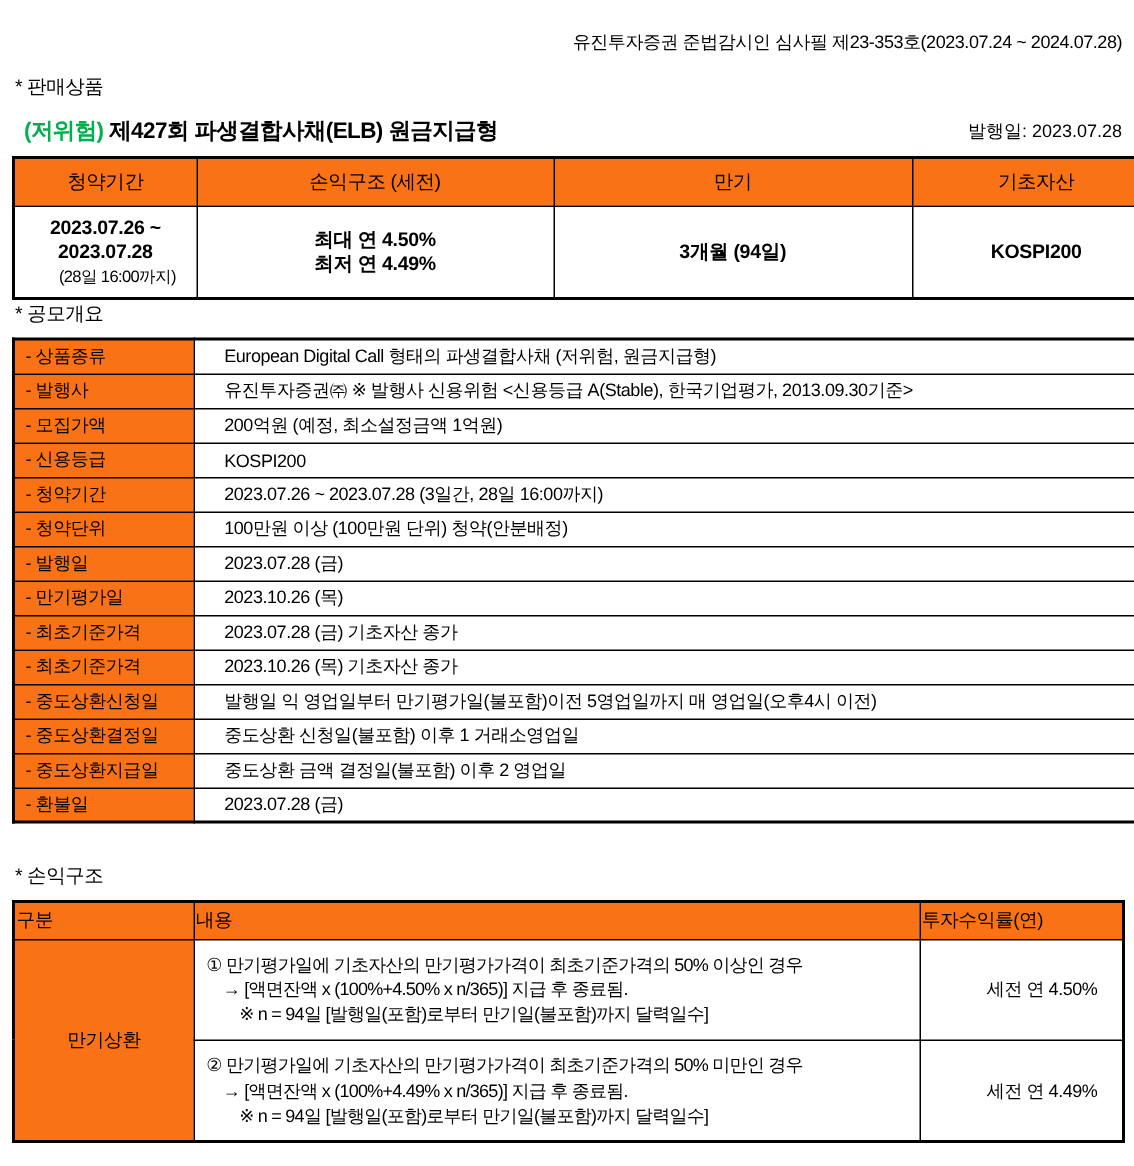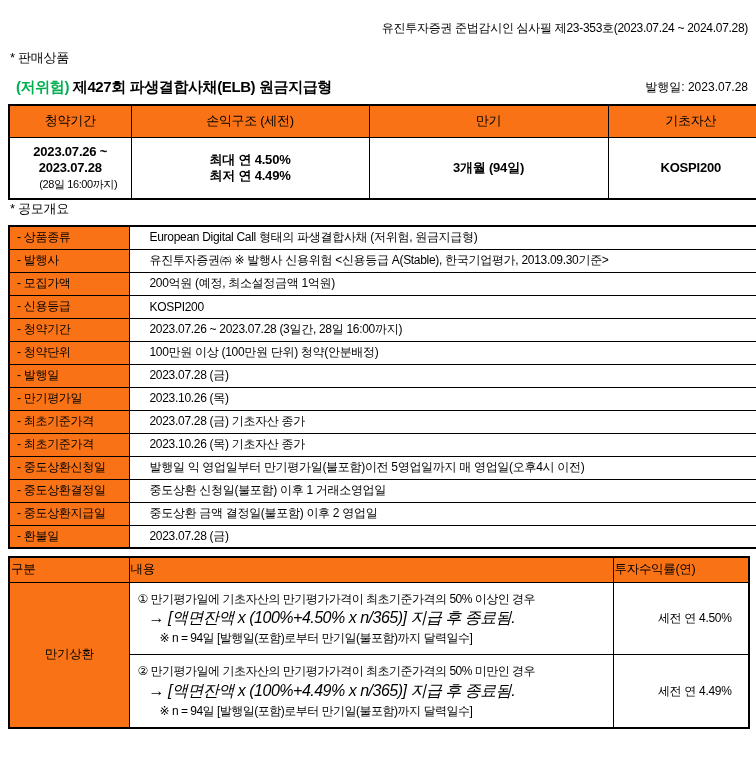--- a/index.html
+++ b/index.html
@@ -62,21 +62,21 @@
 
   
   .t-payoff { width: 740px; margin-top: 7px; }
   .t-payoff th { height: 25px; font-size: 12.5px; text-align: left; letter-spacing: -0.3px; }
   .pc-group { width: 120px; }
   .pc-desc  { width: 484px; }
   .pc-ret   { width: 136px; }
   .t-payoff .group-cell { text-align: center; vertical-align: middle; font-size: 12.5px; letter-spacing: -0.3px; }
   .t-payoff .desc-cell { padding: 8px 6px 8px 8px; vertical-align: middle; }
   .t-payoff .desc-cell .l1 { font-size: 12px; letter-spacing: -0.5px; line-height: 1.4; }
-  .t-payoff .desc-cell .l2 { font-size: 16px; letter-spacing: -0.5px; line-height: 1.4; padding-left: 11px; font-style: italic; }
+  .t-payoff .desc-cell .l2 { font-size: 12px; letter-spacing: -0.5px; line-height: 1.4; padding-left: 11px; }
   .t-payoff .desc-cell .l3 { font-size: 12px; letter-spacing: -0.5px; line-height: 1.4; padding-left: 22px; }
   .t-payoff .ret-cell { text-align: center; vertical-align: middle; font-size: 12px; letter-spacing: -0.3px; padding-left: 29px; }
   .row1 td { height: 62px; }
   .row2 td { height: 68px; }
 </style>
 </head>
 <body>
 
 <div class="page">
 
@@ -176,20 +176,21 @@
           <td class="lbl green">- 중도상환지급일</td>
           <td class="val">중도상환 금액 결정일(불포함) 이후 2 영업일</td>
         </tr>
     <tr>
           <td class="lbl green">- 환불일</td>
           <td class="val">2023.07.28 (금)</td>
         </tr>
   </tbody>
     </table>
 
+  <div class="section-heading h-payoff">* 손익구조</div>
 
   <table class="t-payoff">
     <tbody>
         <tr>
       <th class="green pc-group">구분</th>
       <th class="green pc-desc">내용</th>
       <th class="green pc-ret">투자수익률(연)</th>
     </tr>
     <tr class="row1">
       <td class="green group-cell" rowspan="2">만기상환</td>

